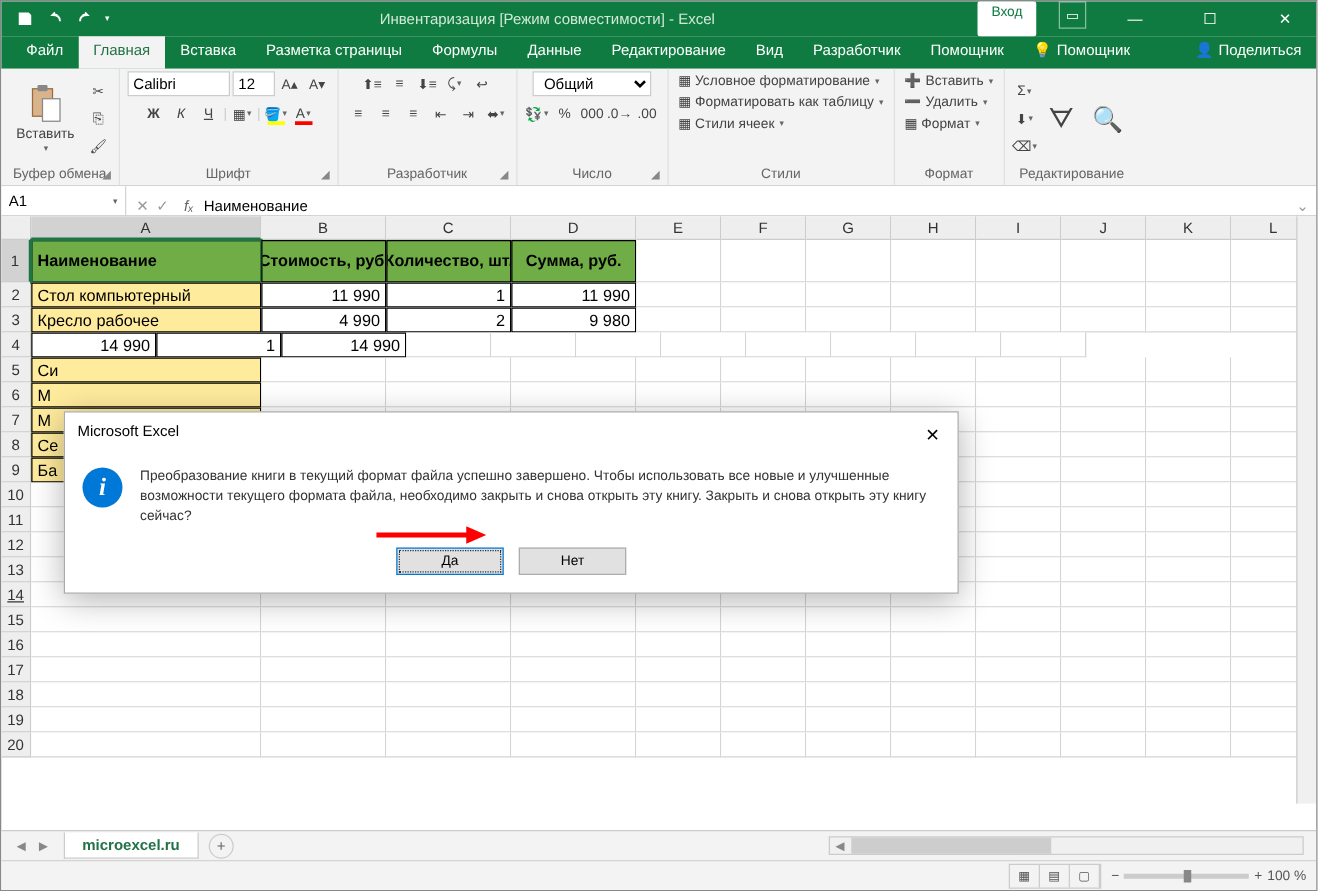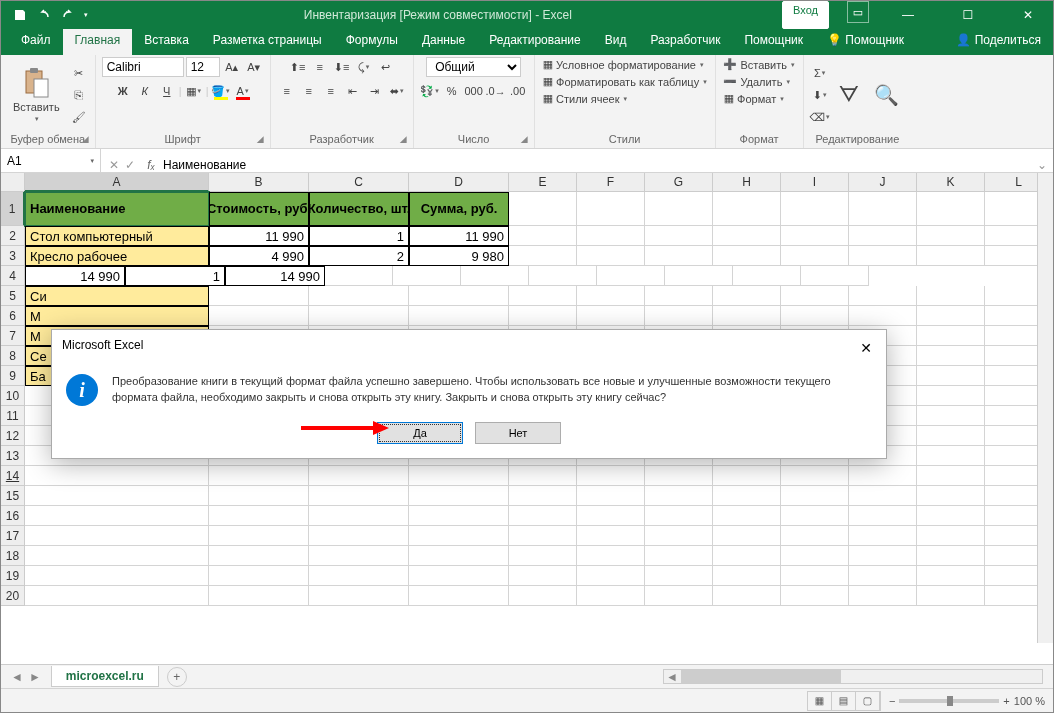--- a/index.html
+++ b/index.html
@@ -39,21 +39,21 @@
 .row-headers{position:absolute;left:0;top:19px;width:24px}
 .row-h{background:#eee;border-right:1px solid #ccc;border-bottom:1px solid #ccc;text-align:center;font-size:12px;color:#333}
 .row-h.sel{background:#d2d2d2;border-right:2px solid #217346}
 .grid{position:absolute;left:24px;top:19px}
 .gridrow{display:flex}
 .cell{border-right:1px solid #d4d4d4;border-bottom:1px solid #d4d4d4;font-size:13px;padding:0 4px;overflow:hidden;white-space:nowrap;display:flex;align-items:center;background:#fff}
 .hdr-cell{background:#70ad47;font-weight:bold;color:#000;justify-content:center;text-align:center;border:1px solid #000;line-height:1.1}
 .name-cell{background:#ffeb9c;border:1px solid #000}
 .num-cell{justify-content:flex-end;border:1px solid #000}
 .active-cell{outline:2px solid #217346;outline-offset:-1px}
-.dialog{position:absolute;left:50px;top:328px;width:836px;background:#fff;border:1px solid #aaa;box-shadow:0 5px 25px rgba(0,0,0,.3);font-size:12px}
+.dialog{position:absolute;left:50px;top:328px;width:716px;background:#fff;border:1px solid #aaa;box-shadow:0 5px 25px rgba(0,0,0,.3);font-size:12px}
 .dlg-title{display:flex;justify-content:space-between;padding:8px 10px;font-size:12px}
 .dlg-close{width:20px;height:20px;display:flex;align-items:center;justify-content:center;cursor:pointer;font-size:14px}
 .dlg-body{display:flex;padding:8px 14px;gap:14px}
 .info-icon{width:32px;height:32px;border-radius:50%;background:#0078d7;color:#fff;display:flex;align-items:center;justify-content:center;font-size:20px;font-weight:bold;font-family:Georgia,serif;font-style:italic;flex-shrink:0}
 .dlg-msg{font-size:11px;line-height:1.45;color:#333}
 .dlg-buttons{display:flex;justify-content:center;gap:12px;padding:8px 0 14px}
 .dlg-btn{width:86px;height:22px;border:1px solid #adadad;background:#e1e1e1;font-size:11px;cursor:pointer}
 .dlg-btn.primary{border:1px solid #0078d7;outline:1px dotted #333;outline-offset:-3px}
 .arrow{position:absolute;left:300px;top:417px;z-index:5}
 .sheet-tabs{position:absolute;bottom:24px;left:0;right:0;height:24px;border-top:1px solid #ccc;display:flex;align-items:center;background:#f3f3f3;font-size:12px}

